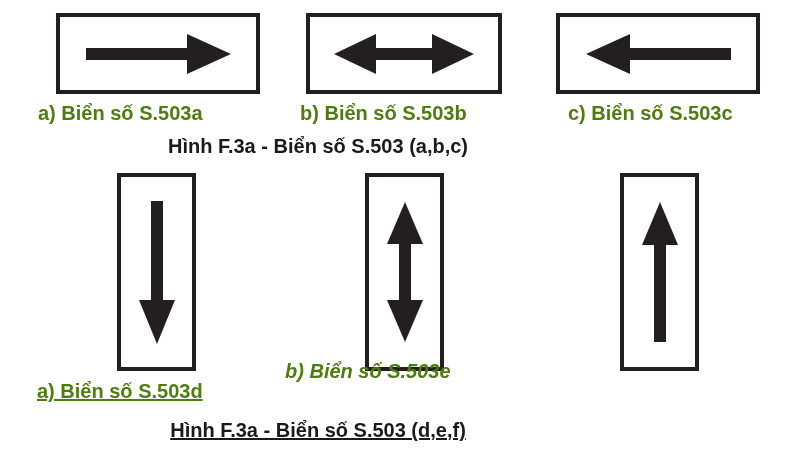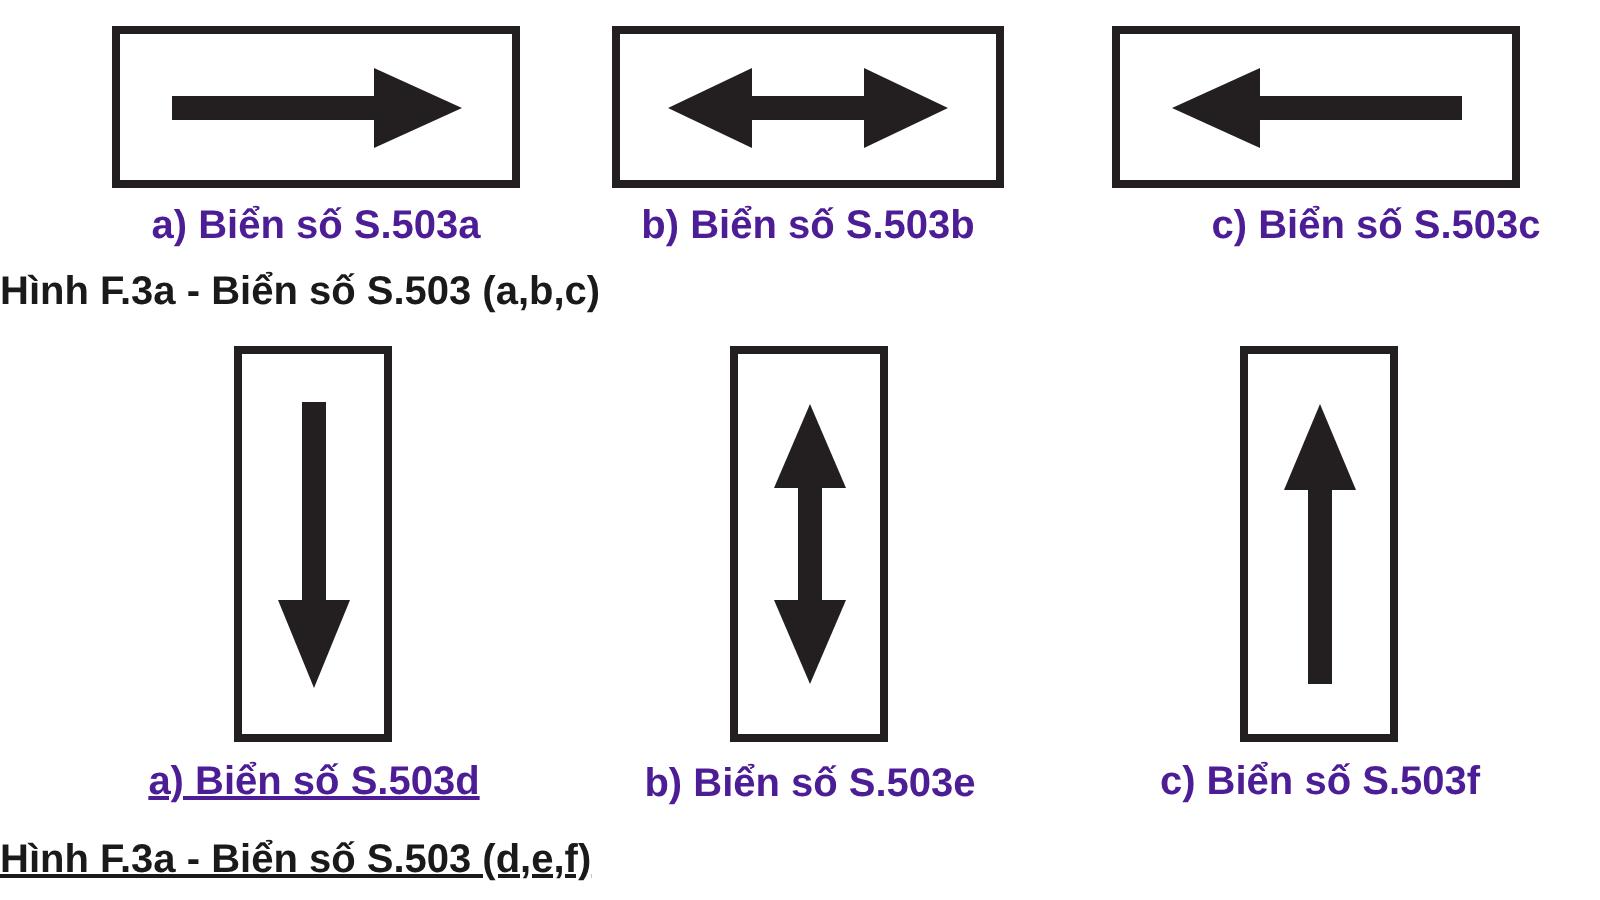--- a/index.html
+++ b/index.html
@@ -27,37 +27,36 @@
   .sign svg { display: block; }
   #sign-a { left: 56px;  top: 13px;  width: 204px; height: 81px; }
   #sign-b { left: 306px; top: 13px;  width: 196px; height: 81px; }
   #sign-c { left: 556px; top: 13px;  width: 204px; height: 81px; }
   #sign-d { left: 117px; top: 173px; width: 79px;  height: 198px; }
   #sign-e { left: 365px; top: 173px; width: 79px;  height: 198px; }
   #sign-f { left: 620px; top: 173px; width: 79px;  height: 198px; }
   .lbl {
     position: absolute;
     width: 240px;
-    text-align: center;
     font-weight: bold;
     font-size: 20px;
     line-height: 24px;
-    color: #4c1d95;
+    color: #4d7c0f;
     white-space: nowrap;
   }
   #lbl-a { left: 38px;  top: 101px; }
-  #lbl-b { left: 284px; top: 101px; }
+  #lbl-b { left: 300px; top: 101px; }
   #lbl-c { left: 568px; top: 101px; }
   #lbl-d { left: 37px;  top: 379px; text-decoration: underline; }
-  #lbl-e { left: 285px; top: 380px; }
+  #lbl-e { left: 285px; top: 359px; font-style: italic; }
   #lbl-f { left: 540px; top: 379px; }
   .caption {
     position: absolute;
     left: 0; width: 636px;
-    text-align: left;
+    text-align: center;
     font-weight: bold;
     font-size: 20px;
     line-height: 25px;
     color: #1a1a1a;
   }
   #caption-1 { top: 134px; }
   #caption-2 { top: 418px; text-decoration: underline; }
   .arrow-fill { fill: #231f20; }
 </style>
 </head>
@@ -106,17 +105,16 @@
   </div>
   <div class="sign" id="sign-f">
     <svg width="36" height="140" viewBox="0 0 36 140" aria-hidden="true">
       <polygon class="arrow-fill" points="18,0 36,43 0,43"></polygon>
       <rect class="arrow-fill" x="12" y="38" width="12" height="102"></rect>
     </svg>
   </div>
 
   <div class="lbl" id="lbl-d">a) Biển số S.503d</div>
   <div class="lbl" id="lbl-e">b) Biển số S.503e</div>
-  <div class="lbl" id="lbl-f">c) Biển số S.503f</div>
 
   <div class="caption" id="caption-2">Hình F.3a - Biển số S.503 (d,e,f)</div>
 
 </div>
 
 </body></html>

